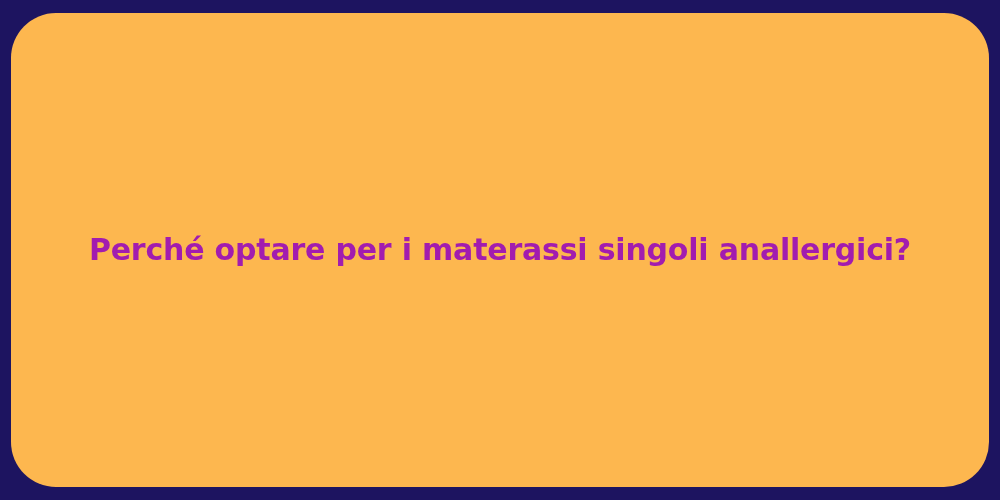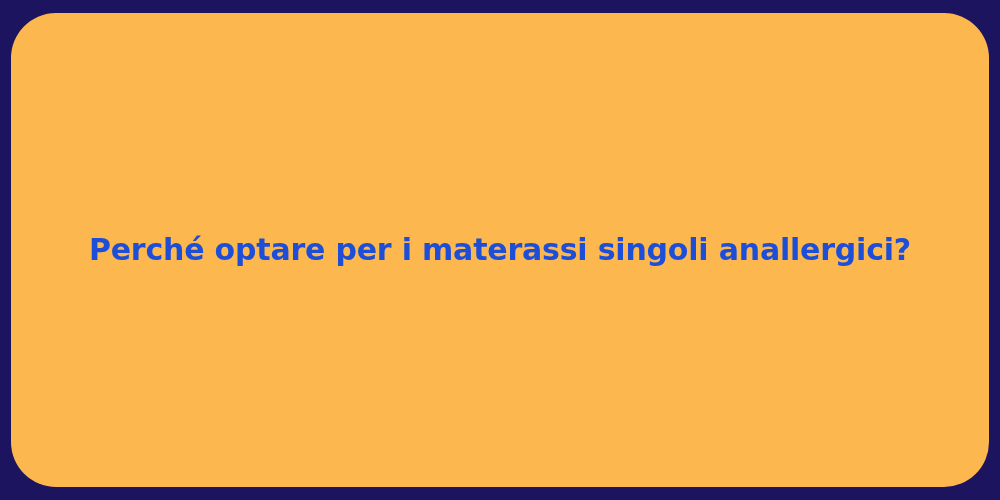--- a/index.html
+++ b/index.html
@@ -39,21 +39,21 @@
   }
 
   #headline {
     margin: 0;
     padding: 0 40px;
     font-family: "DejaVu Sans", "Liberation Sans", sans-serif;
     font-size: 30px;
     font-weight: bold;
     line-height: 1.25;
     letter-spacing: -0.2px;
-    color: #1d4ed8;
+    color: #a21caf;
     text-align: center;
     white-space: nowrap;
   }
 </style>
 </head>
 <body>
 
 <div id="frame">
   <div id="card">
     <h1 id="headline">Perché optare per i materassi singoli anallergici?</h1>

